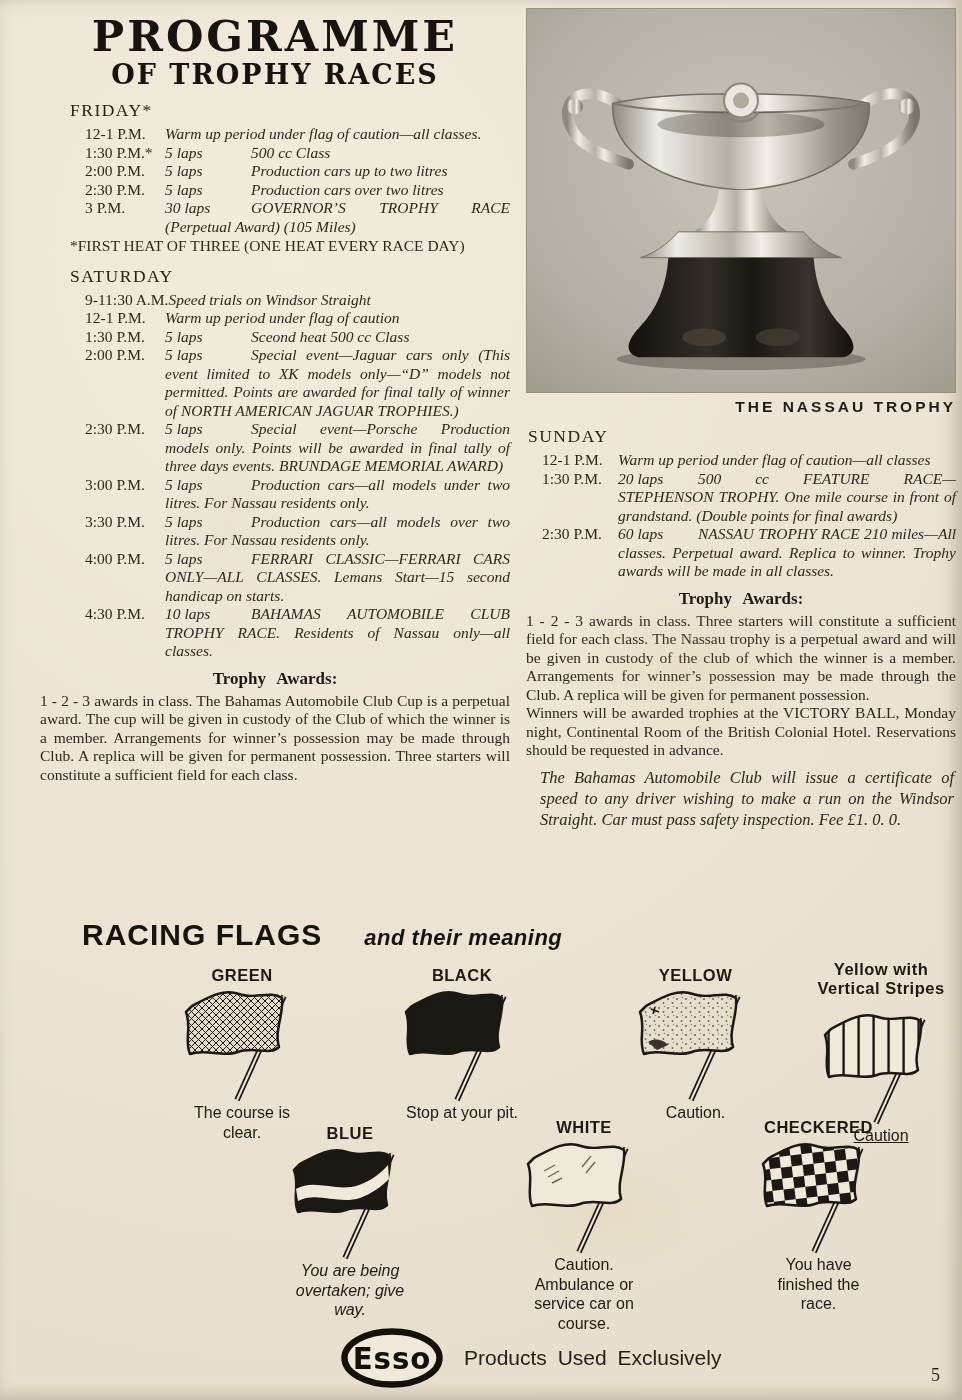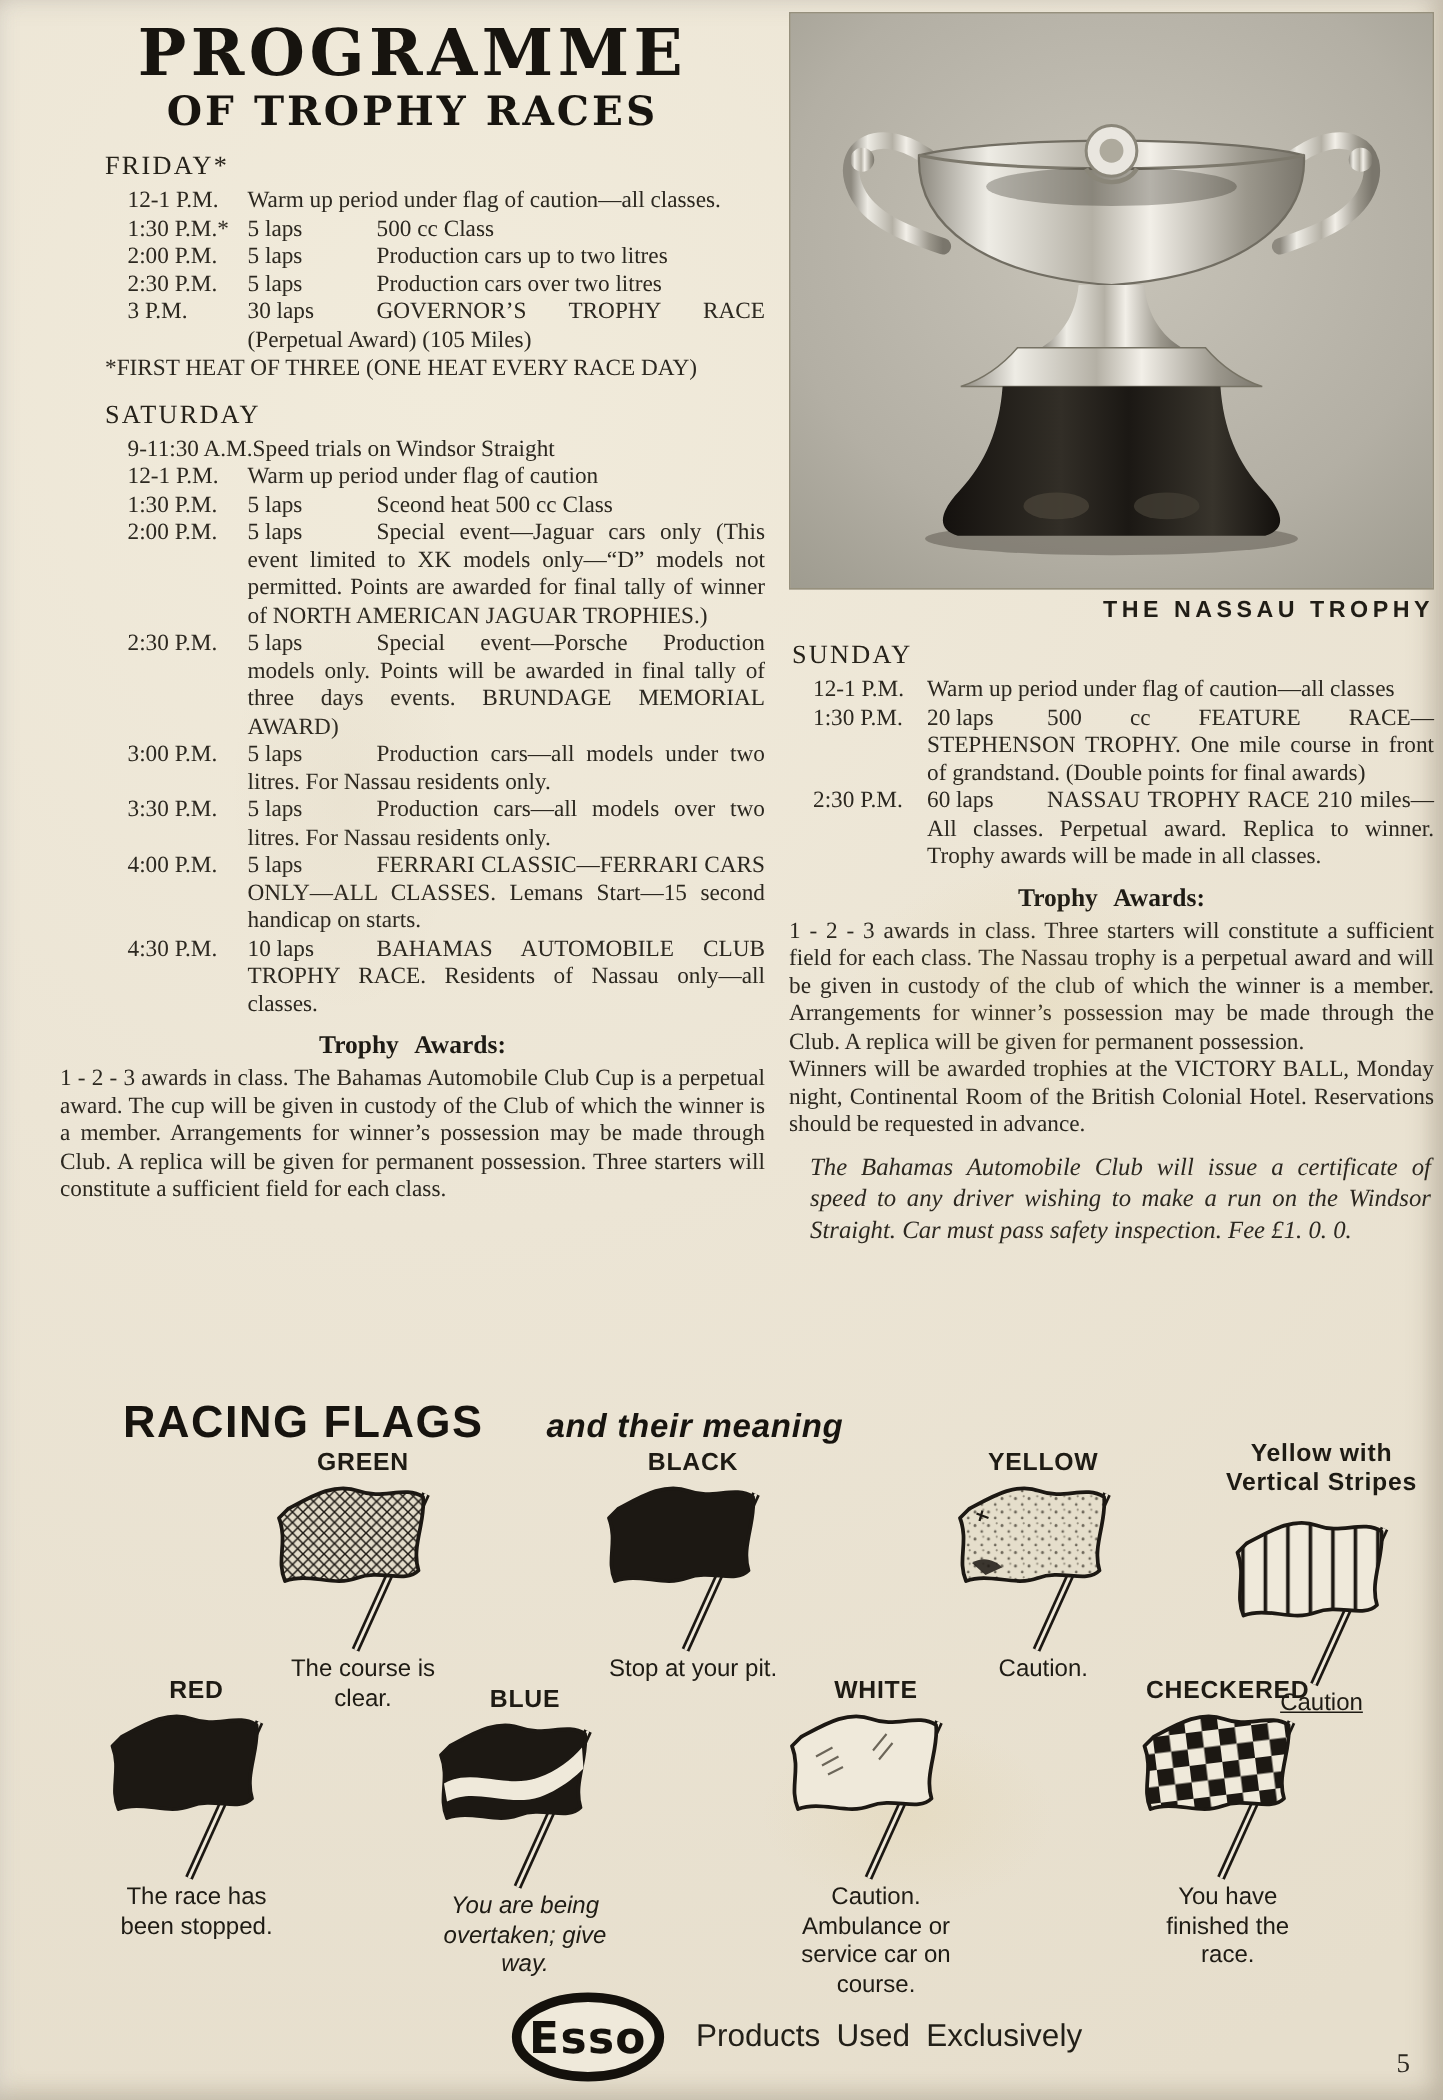--- a/index.html
+++ b/index.html
@@ -22,36 +22,36 @@
   .m1{font-family:"DejaVu Serif",serif;font-weight:900;font-size:43px;line-height:44px;letter-spacing:3px;color:#17140f;margin:0;}
   .m2{font-family:"DejaVu Serif",serif;font-weight:900;font-size:27px;line-height:30px;letter-spacing:2px;color:#17140f;margin:2px 0 0;}
 
   .day-h{font-size:17.5px;font-weight:400;letter-spacing:1.5px;margin:10px 0 4px 30px;color:#26221a;}
   .col-right .day-h{margin-left:2px;}
   .sched{margin-left:45px;font-size:15.5px;line-height:18.5px;}
   .col-right .sched{margin-left:16px;}
   .sched-row{display:flex;}
   .sched-row .t{flex:0 0 80px;white-space:nowrap;}
   .col-right .sched-row .t{flex:0 0 76px;}
-  .sched-row .b{flex:1;text-align:justify;}
+  .sched-row .b{flex:1;text-align:justify;font-style:italic;}
   .laps{display:inline-block;min-width:86px;}
   .col-right .laps{min-width:80px;}
   .footnote{margin:1px 0 0 30px;padding-left:30px;text-indent:-30px;font-size:15.5px;line-height:18.5px;text-align:justify;max-width:430px;}
 
   .awards{margin-top:8px;}
   .awards-h{text-align:center;font-size:17px;font-weight:700;word-spacing:7px;margin:6px 0 3px;color:#1d1a14;}
   .awards-body{font-size:15.5px;line-height:18.5px;text-align:justify;margin:0;}
 
   .photo{width:430px;height:385px;margin-top:2px;border:1px solid #96907d;box-sizing:border-box;background:#b2aea3;}
   .photo svg{display:block;width:100%;height:100%;}
   .photo-cap{text-align:right;font-family:"Liberation Sans","DejaVu Sans",sans-serif;font-weight:700;font-size:15.5px;letter-spacing:3px;margin:5px 0 4px;color:#201d16;}
   .cert-note{font-style:italic;font-size:16.5px;line-height:21px;text-align:justify;margin:7px 2px 0 14px;}
 
   .flags-sec{position:absolute;top:918px;left:0;width:962px;height:414px;font-family:"Liberation Sans","DejaVu Sans",sans-serif;color:#1e1b14;}
-  .flags-head{position:absolute;left:82px;top:14px;display:flex;align-items:baseline;}
+  .flags-head{position:absolute;left:82px;top:0;display:flex;align-items:baseline;}
   .fh1{font-size:30px;font-weight:800;letter-spacing:1px;color:#17140f;}
   .fh2{font-size:22px;font-weight:700;font-style:italic;margin-left:42px;letter-spacing:.5px;color:#17140f;}
 
   .fc{position:absolute;text-align:center;}
   .flag-label{font-weight:700;font-size:16.5px;letter-spacing:.5px;line-height:19px;}
   .flag-art{margin-top:2px;height:116px;}
   .flag-caption{font-size:16px;line-height:19.5px;margin:0 auto;}
   .fc-green{left:132px;top:48px;width:220px;} .fc-green .flag-caption{max-width:128px;}
   .fc-black{left:352px;top:48px;width:220px;} .fc-black .flag-caption{max-width:180px;}
   .fc-yellow{left:588px;top:48px;width:215px;} .fc-yellow .flag-caption{max-width:160px;}
@@ -287,29 +287,20 @@
                 <rect width="15" height="10" fill="#efe9da"></rect>
                 <rect x="6.4" width="2.4" height="10" fill="#1c1813"></rect>
               </pattern>
             </defs>
     <line x1="117" y1="9" x2="70" y2="113" stroke="#1c1813" stroke-width="5.5"></line>
     <line x1="117" y1="9" x2="70" y2="113" stroke="#efe9da" stroke-width="2"></line>
     <path d="M115,11 C103,3 88,13 72,7 C56,1 40,11 25,19 L19,25 C25,41 17,53 23,67 C39,61 55,71 71,65 C87,59 103,69 112,60 C107,44 117,27 115,11 Z" fill="url(#px3)" stroke="#1c1813" stroke-width="2.5" stroke-linejoin="round"></path>
     </svg></div>
       <div class="flag-caption">Caution</div>
     </div>
-    <div class="fc fc-red">
-      <div class="flag-label">RED</div>
-      <div class="flag-art"><svg width="150" height="115" viewBox="0 0 150 115">
-    <line x1="117" y1="9" x2="70" y2="113" stroke="#1c1813" stroke-width="5.5"></line>
-    <line x1="117" y1="9" x2="70" y2="113" stroke="#efe9da" stroke-width="2"></line>
-    <path d="M115,11 C103,3 88,13 72,7 C56,1 40,11 25,19 L19,25 C25,41 17,53 23,67 C39,61 55,71 71,65 C87,59 103,69 112,60 C107,44 117,27 115,11 Z" fill="#1c1813" stroke="#1c1813" stroke-width="2.5" stroke-linejoin="round"></path>
-    </svg></div>
-      <div class="flag-caption">The race has been stopped.</div>
-    </div>
     <div class="fc fc-blue">
       <div class="flag-label">BLUE</div>
       <div class="flag-art"><svg width="150" height="115" viewBox="0 0 150 115">
     <line x1="117" y1="9" x2="70" y2="113" stroke="#1c1813" stroke-width="5.5"></line>
     <line x1="117" y1="9" x2="70" y2="113" stroke="#efe9da" stroke-width="2"></line>
     <path d="M115,11 C103,3 88,13 72,7 C56,1 40,11 25,19 L19,25 C25,41 17,53 23,67 C39,61 55,71 71,65 C87,59 103,69 112,60 C107,44 117,27 115,11 Z" fill="#1c1813" stroke="#1c1813" stroke-width="2.5" stroke-linejoin="round"></path>
     <path d="M21,44 C40,33 62,48 84,40 C96,36 106,28 113,20 L114,34 C106,42 96,49 85,53 C63,60 42,46 23,56 Z" fill="#efe9da"></path>
           </svg></div>
       <div class="flag-caption">You are being overtaken; give way.</div>
     </div>

